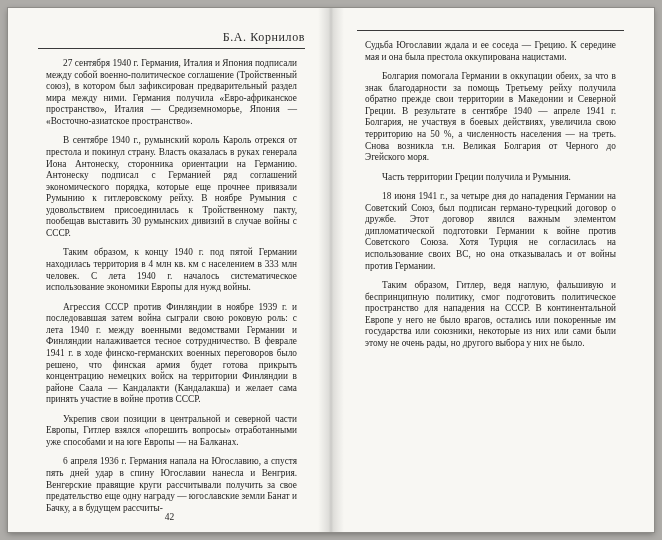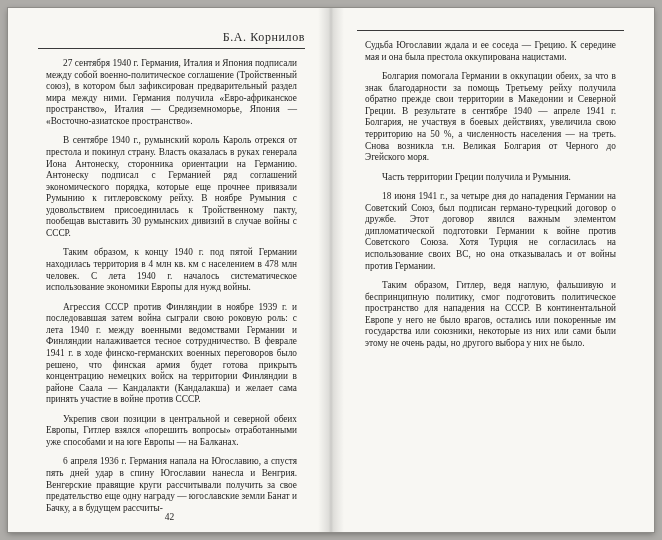--- a/index.html
+++ b/index.html
@@ -71,23 +71,23 @@
 <body>
 
 <div class="spread">
 
   <div class="page page--left">
     <div class="page-header">Б.А. Корнилов</div>
     <hr class="header-rule">
     <div class="content">
         <p>27 сентября 1940 г. Германия, Италия и Япония подписали между собой военно-политическое соглашение (Тройственный союз), в котором был зафиксирован предварительный раздел мира между ними. Германия получила «Евро-африканское пространство», Италия — Средиземноморье, Япония — «Восточно-азиатское пространство».</p>
         <p>В сентябре 1940 г., румынский король Кароль отрекся от престола и покинул страну. Власть оказалась в руках генерала Иона Антонеску, сторонника ориентации на Германию. Антонеску подписал с Германией ряд соглашений экономического порядка, которые еще прочнее привязали Румынию к гитлеровскому рейху. В ноябре Румыния с удовольствием присоединилась к Тройственному пакту, пообещав выставить 30 румынских дивизий в случае войны с СССР.</p>
-        <p>Таким образом, к концу 1940 г. под пятой Германии находилась территория в 4 млн кв. км с населением в 478 млн человек. С лета 1940 г. началось систематическое использование экономики Европы для нужд войны.</p>
+        <p>Таким образом, к концу 1940 г. под пятой Германии находилась территория в 4 млн кв. км с населением в 333 млн человек. С лета 1940 г. началось систематическое использование экономики Европы для нужд войны.</p>
         <p>Агрессия СССР против Финляндии в ноябре 1939 г. и последовавшая затем война сыграли свою роковую роль: с лета 1940 г. между военными ведомствами Германии и Финляндии налаживается тесное сотрудничество. В феврале 1941 г. в ходе финско-германских военных переговоров было решено, что финская армия будет готова прикрыть концентрацию немецких войск на территории Финляндии в районе Саала — Кандалакти (Кандалакша) и желает сама принять участие в войне против СССР.</p>
-        <p>Укрепив свои позиции в центральной и северной обеих Европы, Гитлер взялся «порешить вопросы» отработанными уже способами и на юге Европы — на Балканах.</p>
+        <p>Укрепив свои позиции в центральной и северной части Европы, Гитлер взялся «порешить вопросы» отработанными уже способами и на юге Европы — на Балканах.</p>
         <p>6 апреля 1936 г. Германия напала на Югославию, а спустя пять дней удар в спину Югославии нанесла и Венгрия. Венгерские правящие круги рассчитывали получить за свое предательство еще одну награду — югославские земли Банат и Бачку, а в будущем рассчиты-</p>
       </div>
     <div class="page-number">42</div>
   </div>
 
   <div class="page page--right">
     <hr class="header-rule">
     <div class="content">
         <p>Судьба Югославии ждала и ее соседа — Грецию. К середине мая и она была престола оккупирована нацистами.</p>
         <p>Болгария помогала Германии в оккупации обеих, за что в знак благодарности за помощь Третьему рейху получила обратно прежде свои территории в Македонии и Северной Греции. В результате в сентябре 1940 — апреле 1941 г. Болгария, не участвуя в боевых действиях, увеличила свою территорию на 50 %, а численность населения — на треть. Снова возникла т.н. Великая Болгария от Черного до Эгейского моря.</p>

